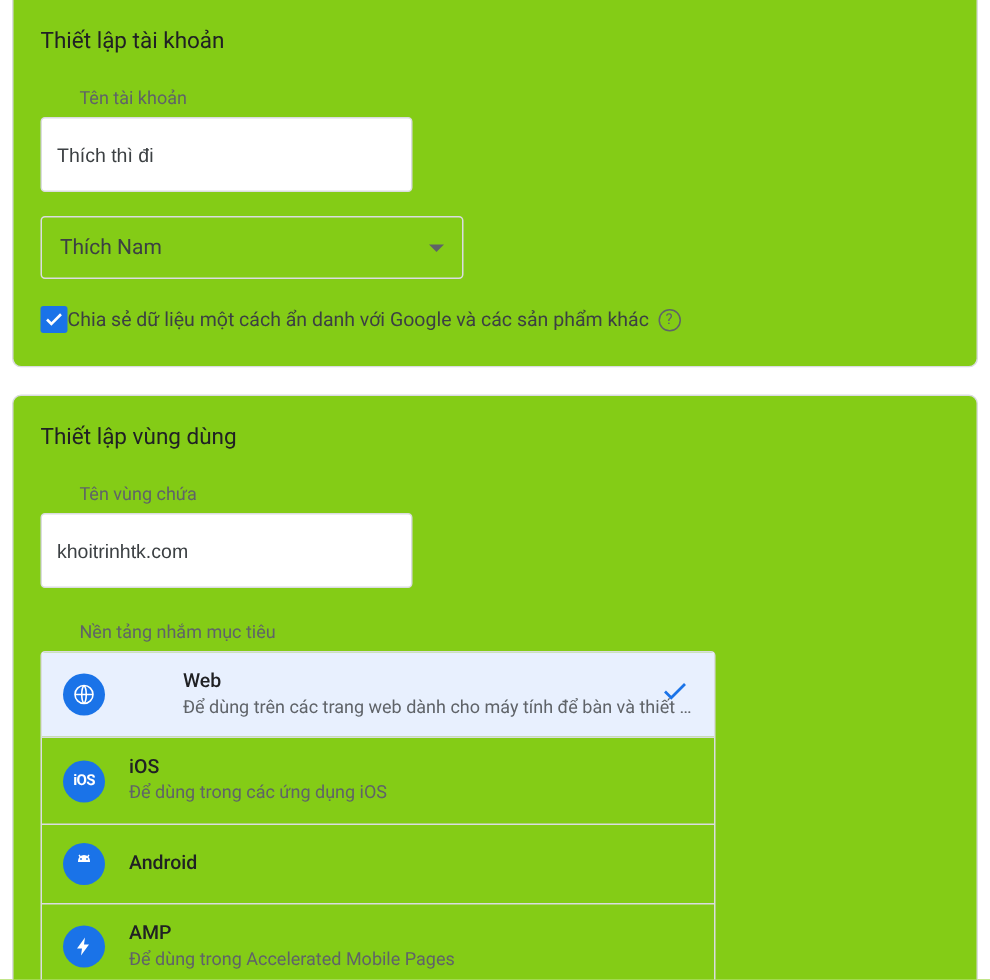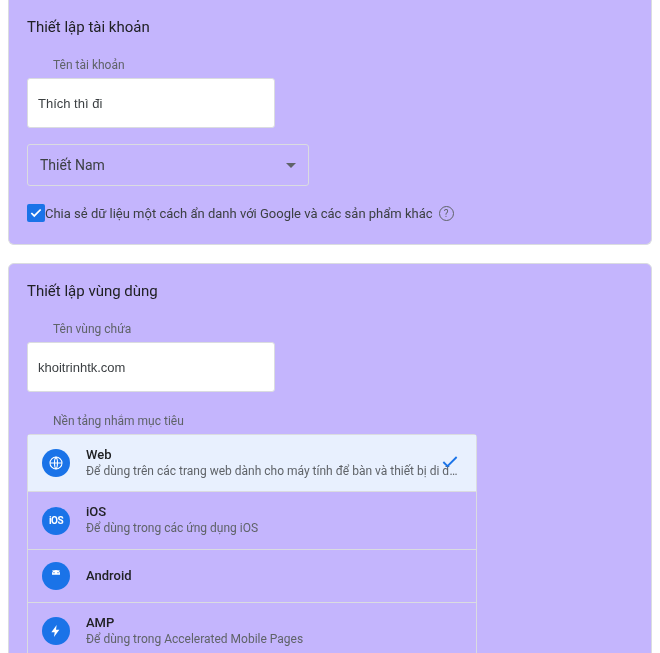--- a/index.html
+++ b/index.html
@@ -10,21 +10,21 @@
     height: 653px;
     overflow: hidden;
     font-size: 13px;
     color: #3c4043;
   }
   .card {
     border: 1px solid #dadce0;
     border-radius: 6px;
     margin: 0 8px 18px 8px;
     padding: 18px 18px 22px 18px;
-    background: #c4b5fd;
+    background: #84cc16;
   }
   .card.first { border-top: none; border-top-left-radius: 0; border-top-right-radius: 0; margin-top:0;}
   .section-title {
     font-size: 15px;
     color: #202124;
     font-weight: 400;
     margin-bottom: 22px;
   }
   .field-label {
     font-size: 12px;
@@ -72,21 +72,21 @@
   }
   .platform-list {
     border: 1px solid #dadce0;
     border-radius: 3px;
     width: 450px;
   }
   .platform-item {
     display:flex; align-items:center; padding: 12px 14px;
     border-top: 1px solid #dadce0; cursor:pointer; position:relative;
   }
-  .platform-item:first-child { border-top:none; }
+  .platform-item:first-child { border-top:none;gap:36px; }
   .platform-item.selected { background:#e8f0fe; }
   .plat-icon {
     width:28px; height:28px; border-radius:50%; background:#1a73e8;
     display:flex; align-items:center; justify-content:center; flex-shrink:0; margin-right:16px;
   }
   .plat-icon svg { width:16px; height:16px; fill:#fff; }
   .plat-text { flex:1; min-width:0; }
   .plat-title { font-size:13px; color:#202124; font-weight:500; line-height:1.3; }
   .plat-desc { font-size:12px; color:#5f6368; line-height:1.3; white-space:nowrap; overflow:hidden; text-overflow:ellipsis; }
   .check-mark { color:#1a73e8; position:absolute; right:16px; }
@@ -96,21 +96,21 @@
 </head>
 <body>
 
 <div class="card first">
   <div class="section-title">Thiết lập tài khoản</div>
 
   <label class="field-label">Tên tài khoản</label>
   <input class="text-input" value="Thích thì đi" style="">
 
   <div class="select-wrap">
-    <span class="select-value">Thiết Nam</span>
+    <span class="select-value">Thích Nam</span>
     <span class="caret"></span>
   </div>
 
   <div class="checkbox-row">
     <div class="checkbox">
       <svg viewBox="0 0 24 24">
           <path d="M4 12l5 5L20 6" stroke="#fff" stroke-width="3" fill="none"></path>
         </svg>
     </div>
     <span class="checkbox-label">Chia sẻ dữ liệu một cách ẩn danh với Google và các sản phẩm khác</span>

